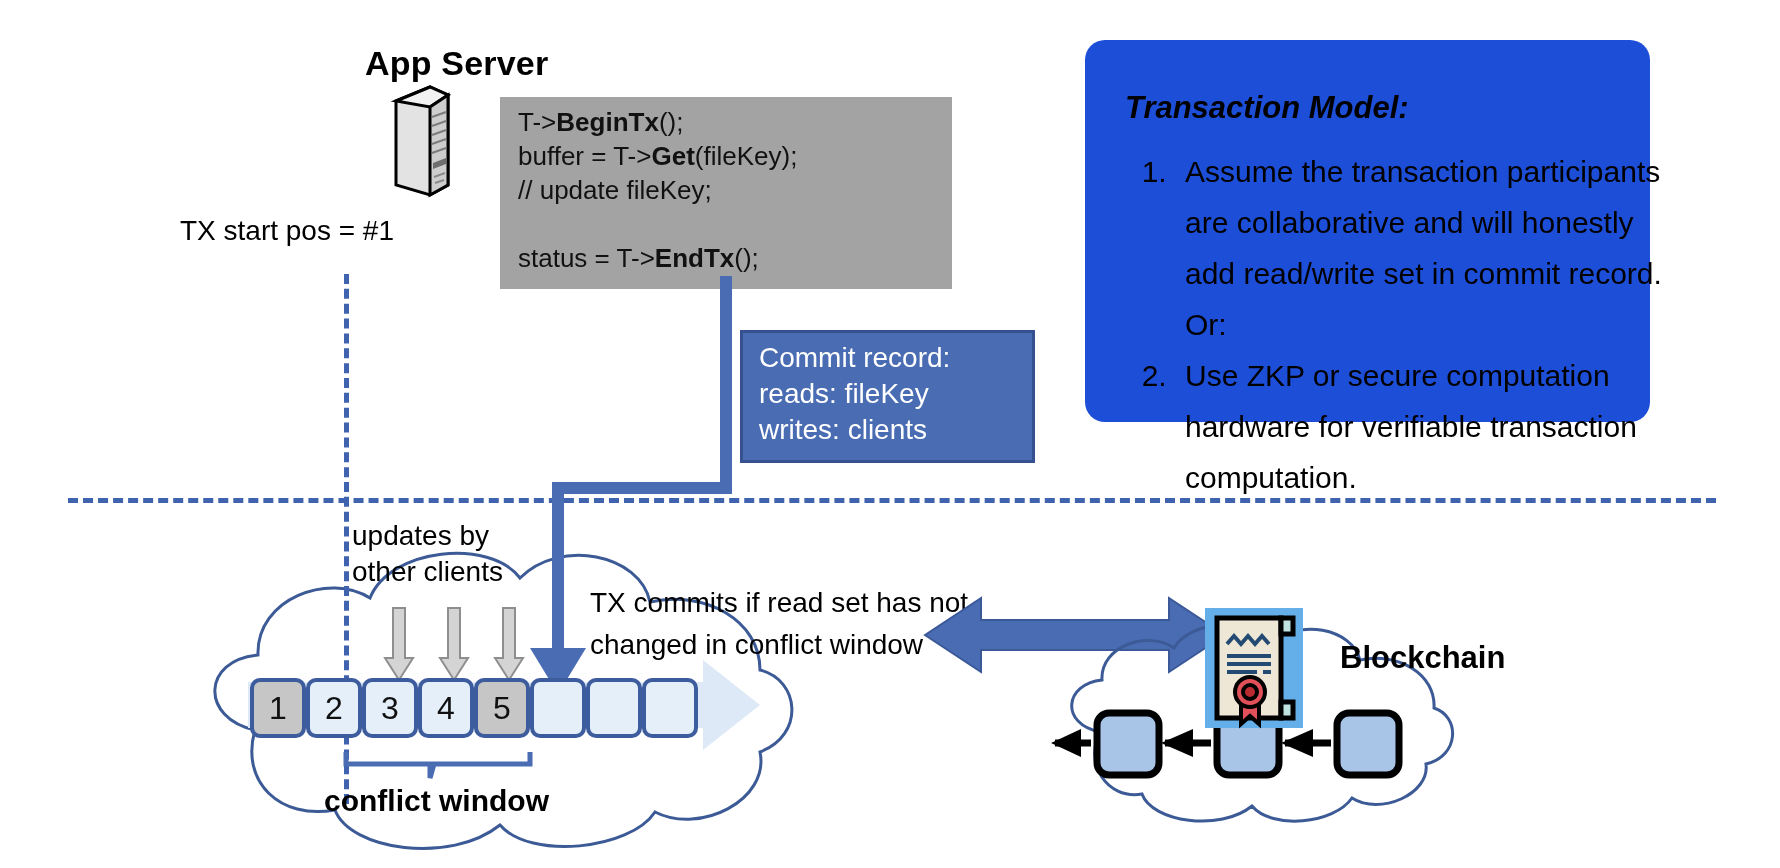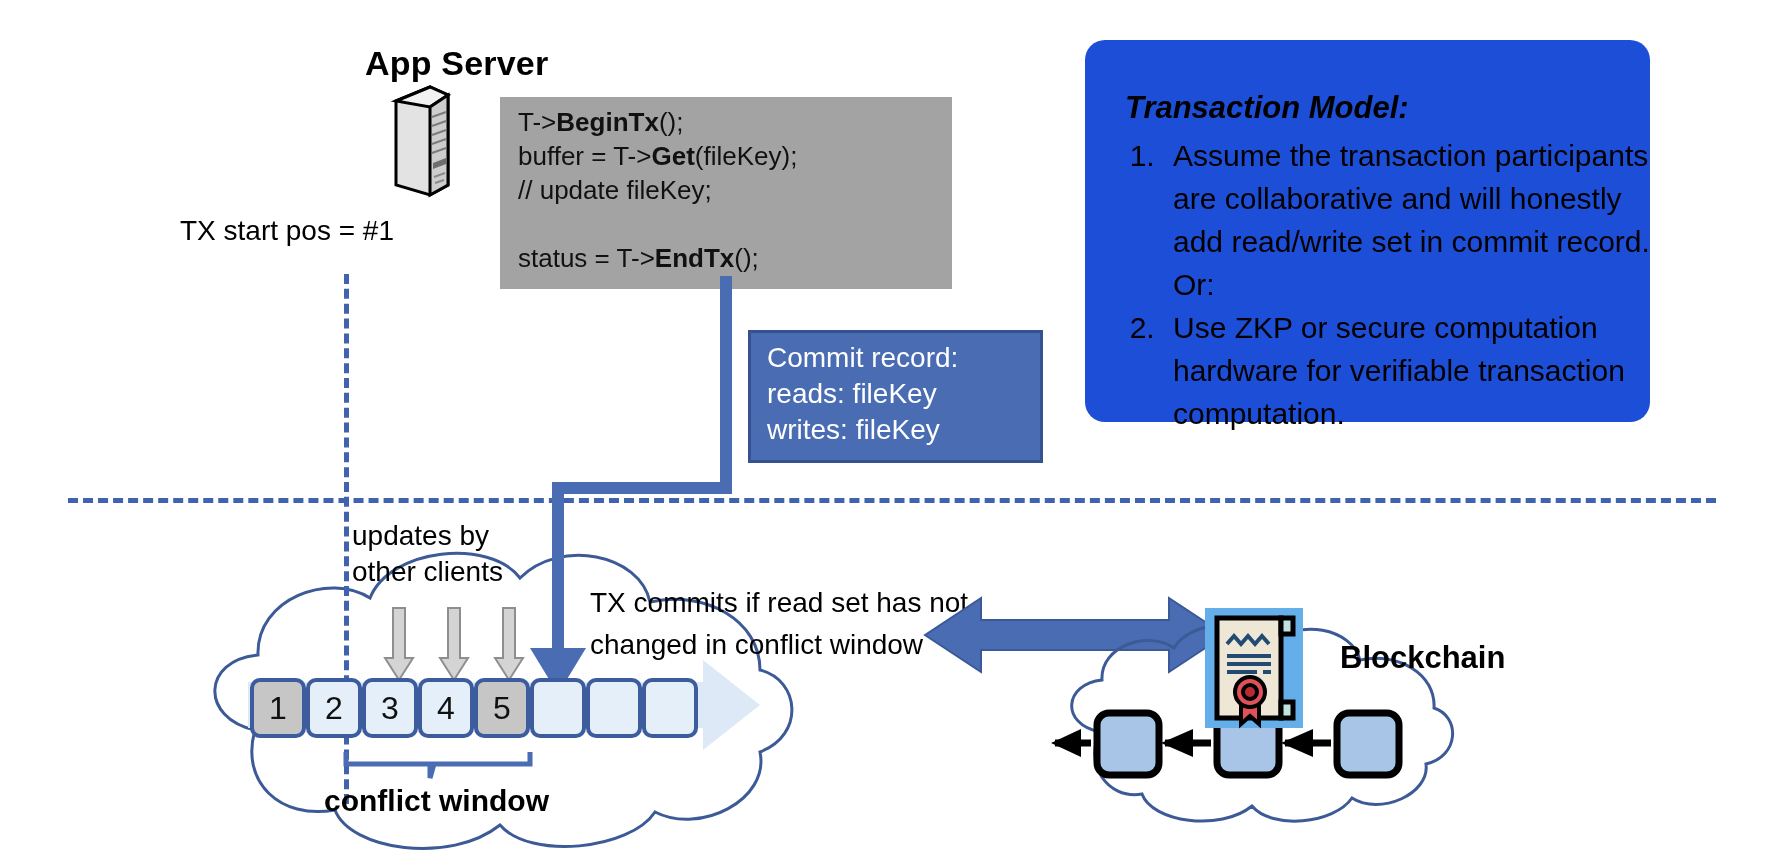--- a/index.html
+++ b/index.html
@@ -17,29 +17,29 @@
   #code-box .ln{position:absolute;left:18px;font-size:26px;line-height:30px;white-space:nowrap;color:#111;}
   #code-box .ln b{font-weight:bold;}
   #code-box .l0{top:10px;}#code-box .l1{top:44px;}#code-box .l2{top:78px;}
   #code-box .l3{top:112px;}#code-box .l4{top:146px;}
 
   
   #tx-start-label{left:180px;top:215px;font-size:28px;white-space:nowrap;}
 
   
   #commit-record{left:740px;top:330px;width:295px;height:133px;background:#4a6cb3;
-                 border:3px solid #35518f;box-sizing:border-box;margin-left:8px;}
+                 border:3px solid #35518f;box-sizing:border-box;}
   #commit-record .cr{position:absolute;left:16px;color:#fff;font-size:28px;line-height:33px;white-space:nowrap;}
   #commit-record .c0{top:8px;}#commit-record .c1{top:44px;}#commit-record .c2{top:80px;}
 
   
   #tx-model{left:1085px;top:40px;width:565px;height:382px;background:#1d4ed8;border-radius:20px;}
   #tx-model-title{position:absolute;left:40px;top:50px;font-size:31px;font-style:italic;font-weight:bold;}
-  #tx-model ol{position:absolute;left:38px;top:94px;margin:0;padding:0 0 0 40px;width:490px;
-               font-size:30px;line-height:43px;list-style:decimal;}
+  #tx-model ol{position:absolute;left:38px;top:94px;margin:12px;padding:0 0 0 40px;width:490px;
+               font-size:30px;line-height:51px;list-style:decimal;}
   #tx-model ol li{padding-left:10px;margin:0;}
 
   
   #sep-h{left:68px;top:498px;width:1648px;height:0;border-top:5px dashed #3f63ae;}
   #tx-start-line{left:344px;top:274px;width:0;height:530px;border-left:5px dashed #3f63ae;}
   .logbox{position:absolute;top:678px;width:56px;height:60px;border:4px solid #3d5c9e;
           border-radius:10px;box-sizing:border-box;background:#e4effa;
           font-size:32px;display:flex;align-items:center;justify-content:center;color:#111;}
   .logbox.filled{background:#c6c6c6;}
 
@@ -110,21 +110,21 @@
   </div>
 
   <div class="abs" id="tx-start-label">TX start pos = #1</div>
   <div class="abs" id="tx-start-line"></div>
 
   <div class="abs" id="sep-h"></div>
 
   <div class="abs" id="commit-record">
     <div class="cr c0">Commit record:</div>
     <div class="cr c1">reads: fileKey</div>
-    <div class="cr c2">writes: fileKey</div>
+    <div class="cr c2">writes: clients</div>
   </div>
 
   <div class="abs" id="tx-model">
     <div id="tx-model-title">Transaction Model:</div>
     <ol>
       <li>Assume the transaction participants are collaborative and will honestly add read/write set in commit record.  Or:</li>
       <li>Use ZKP or secure computation hardware for verifiable transaction computation.</li>
     </ol>
   </div>
 

